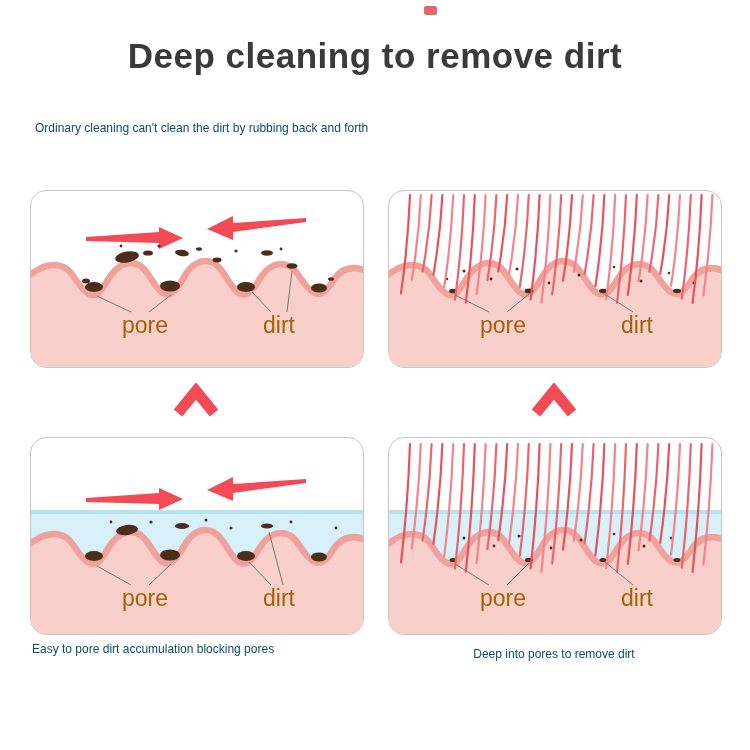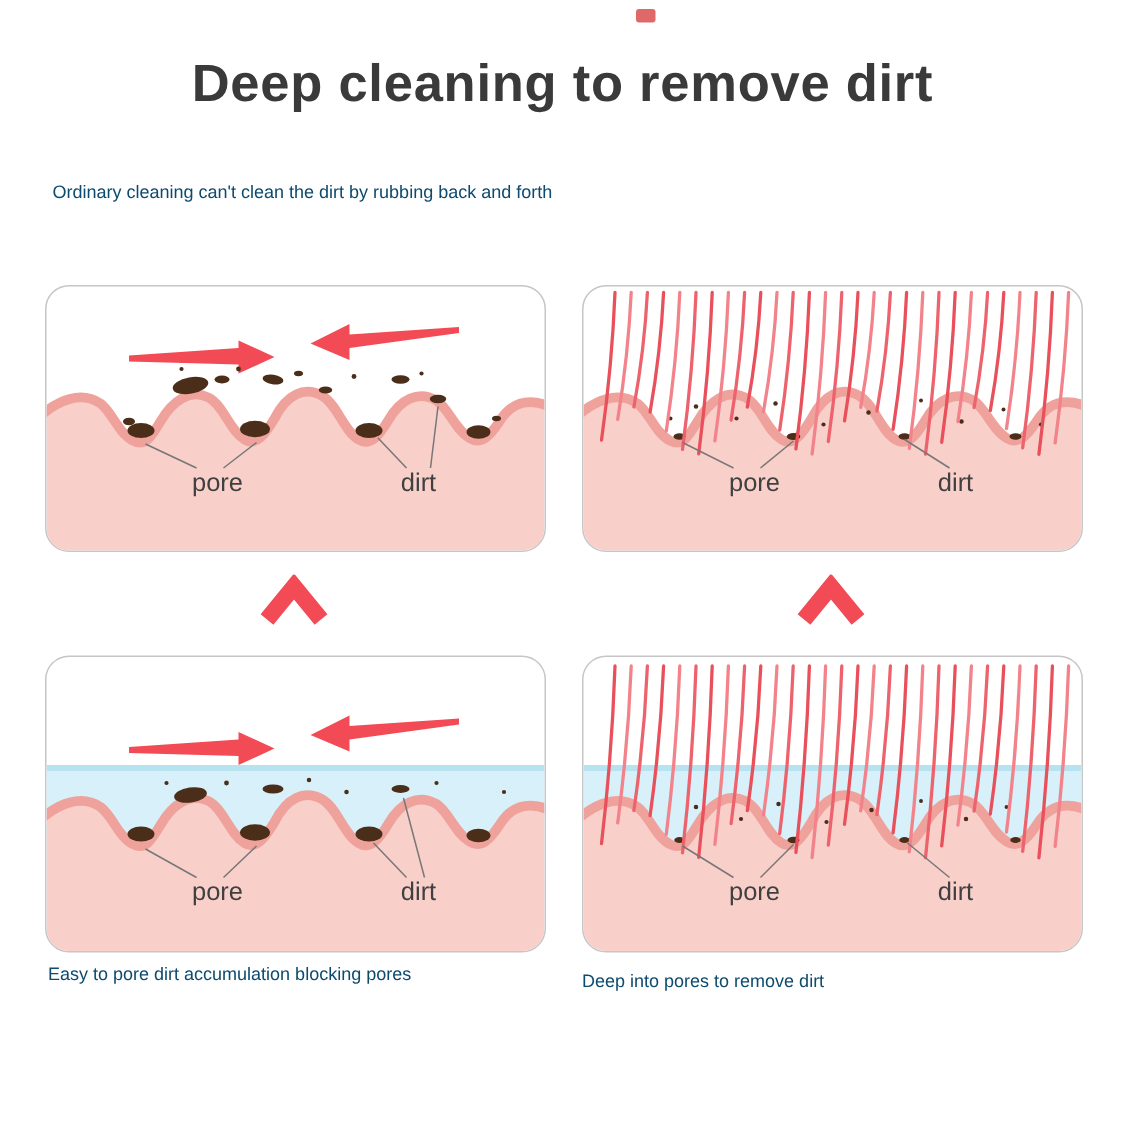--- a/index.html
+++ b/index.html
@@ -3,21 +3,21 @@
 <meta charset="utf-8">
 <style>
   html,body{margin:0;padding:0;background:#fff;}
   .page{position:relative;width:750px;height:750px;background:#ffffff;overflow:hidden;
         font-family:"Liberation Sans","DejaVu Sans",sans-serif;color:#333;}
   .title{position:absolute;left:0;right:0;top:36px;text-align:center;
          font-size:35px;font-weight:700;color:#3a3a3a;letter-spacing:.5px;}
   .caption{position:absolute;font-size:12px;line-height:1.35;color:#0c4a6e;}
   .panel{position:absolute;border:1px solid #c6c6c6;border-radius:16px;background:#fff;overflow:hidden;}
   .panel svg{position:absolute;left:0;top:0;width:100%;height:100%;display:block;}
-  .lbl{position:absolute;width:64px;text-align:center;font-size:17px;color:#404040;}
+  .lbl{position:absolute;width:64px;text-align:center;font-size:23px;color:#a16207;}
   .chev{position:absolute;width:52px;height:36px;}
   .corner-mark{position:absolute;left:424px;top:6px;width:13px;height:9px;
                background:#d94f4f;border-radius:2px;opacity:.85;}
 </style>
 </head>
 <body>
 
 <div class="page">
 
   <svg width="0" height="0" style="position:absolute" aria-hidden="true">
@@ -234,15 +234,15 @@
         <line x1="100" y1="147" x2="66" y2="126"></line>
           <line x1="118" y1="147" x2="140" y2="125"></line>
         <line x1="244" y1="147" x2="216" y2="124"></line>
       </g>
     </svg>
     <div class="lbl" style="left:82px;top:147px;">pore</div>
     <div class="lbl" style="left:216px;top:147px;">dirt</div>
   </div>
 
   <div class="caption" style="left:32px;top:641px;width:345px;">Easy to pore dirt accumulation blocking pores</div>
-  <div class="caption" style="left:388px;top:646px;width:332px;">Deep into pores to remove dirt</div>
+  <div class="caption" style="left:388px;top:646px;width:332px;text-align:center;">Deep into pores to remove dirt</div>
 
 </div>
 
 </body></html>

